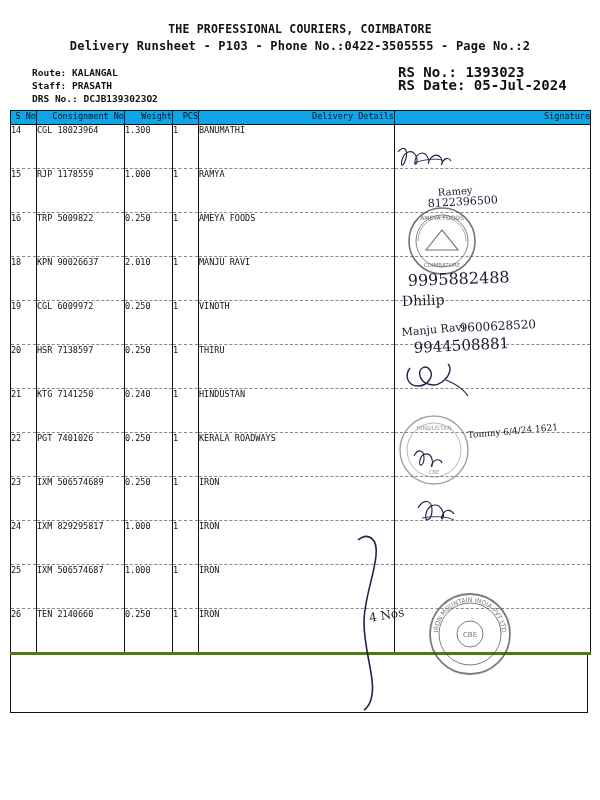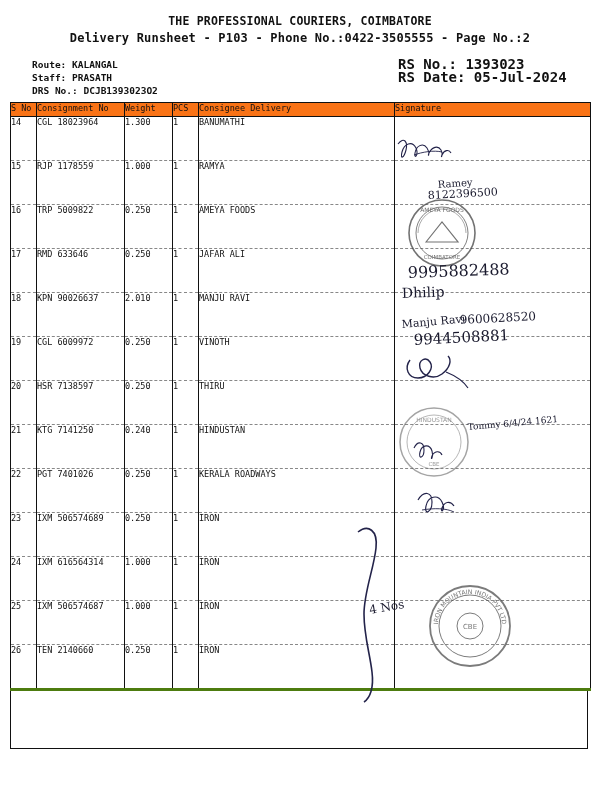--- a/index.html
+++ b/index.html
@@ -13,21 +13,21 @@
     font-family: "DejaVu Sans Mono", monospace;
     color: #111;
     position: relative;
     overflow: hidden;
   }
   .page {
     position: relative;
     width: 600px;
     height: 800px;
     box-sizing: border-box;
-    padding: 12px 10px 0 10px;
+    padding: 20px 10px 0 10px;
   }
   .title {
     text-align: center;
     font-family: "DejaVu Sans Mono", monospace;
     font-weight: bold;
     font-size: 11.5px;
     letter-spacing: 0.2px;
     margin: 2px 0 3px 0;
   }
   .subtitle {
@@ -68,25 +68,25 @@
   table.runsheet th, table.runsheet td {
     border-left: 1px solid #111;
     border-right: 1px solid #111;
     padding: 0;
     vertical-align: top;
   }
   thead th {
     border-top: 1px solid #111;
     border-bottom: 1px solid #111;
     font-weight: normal;
-    text-align: left;
+    text-align: right;
     padding: 2px 3px 2px 4px;
     font-size: 8.5px;
     height: 13px;
-    background: #f97316;
+    background: #0ea5e9;
   }
   tbody td {
     padding: 4px 3px 0 4px;
     height: 43px;
     font-size: 8.5px;
     border-bottom: 1px dashed #888;
     white-space: nowrap;
     overflow: hidden;
   }
   tbody tr:last-child td {
@@ -155,21 +155,21 @@
           <col class="c-pcs">
           <col class="c-cons">
           <col class="c-sign">
       </colgroup>
       <thead>
         <tr>
           <th>S No</th>
           <th>Consignment No</th>
           <th>Weight</th>
           <th>PCS</th>
-          <th>Consignee Delivery</th>
+          <th>Delivery Details</th>
           <th>Signature</th>
         </tr>
       </thead>
       <tbody>
         <tr>
           <td>14</td>
           <td>CGL 18023964</td>
           <td>1.300</td>
           <td>1</td>
           <td>BANUMATHI</td>
@@ -185,28 +185,20 @@
         </tr>
         <tr>
           <td>16</td>
           <td>TRP 5009822</td>
           <td>0.250</td>
           <td>1</td>
           <td>AMEYA FOODS</td>
           <td></td>
         </tr>
         <tr>
-          <td>17</td>
-          <td>RMD 633646</td>
-          <td>0.250</td>
-          <td>1</td>
-          <td>JAFAR ALI</td>
-          <td></td>
-        </tr>
-        <tr>
           <td>18</td>
           <td>KPN 90026637</td>
           <td>2.010</td>
           <td>1</td>
           <td>MANJU RAVI</td>
           <td></td>
         </tr>
         <tr>
           <td>19</td>
           <td>CGL 6009972</td>
@@ -242,21 +234,21 @@
         <tr>
           <td>23</td>
           <td>IXM 506574689</td>
           <td>0.250</td>
           <td>1</td>
           <td>IRON</td>
           <td></td>
         </tr>
         <tr>
           <td>24</td>
-          <td>IXM 616564314</td>
+          <td>IXM 829295817</td>
           <td>1.000</td>
           <td>1</td>
           <td>IRON</td>
           <td></td>
         </tr>
         <tr>
           <td>25</td>
           <td>IXM 506574687</td>
           <td>1.000</td>
           <td>1</td>

